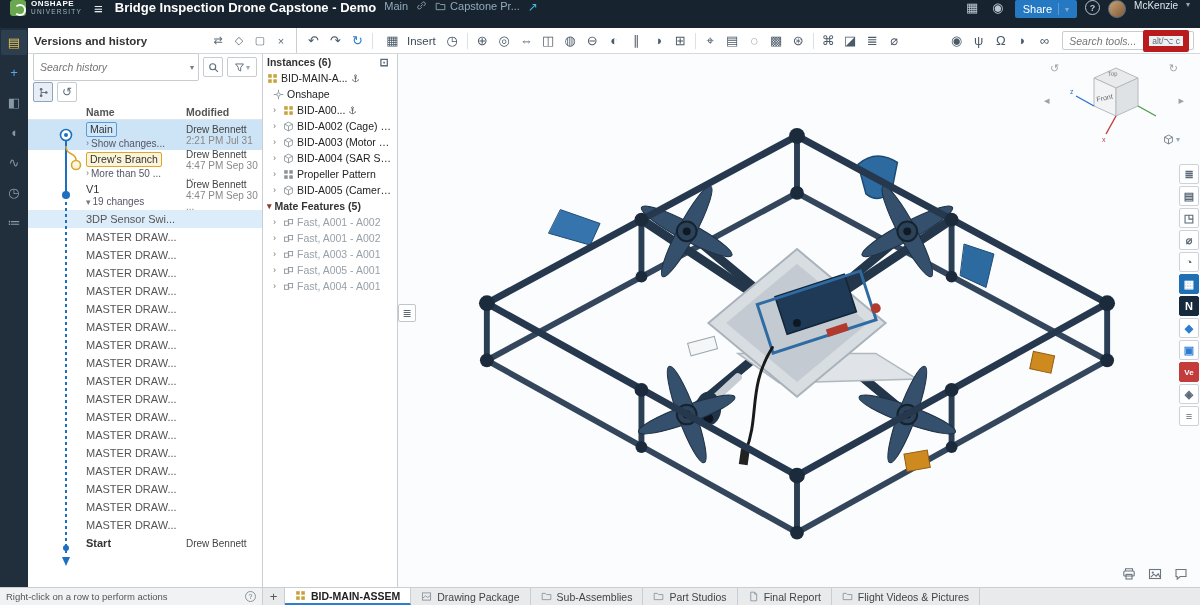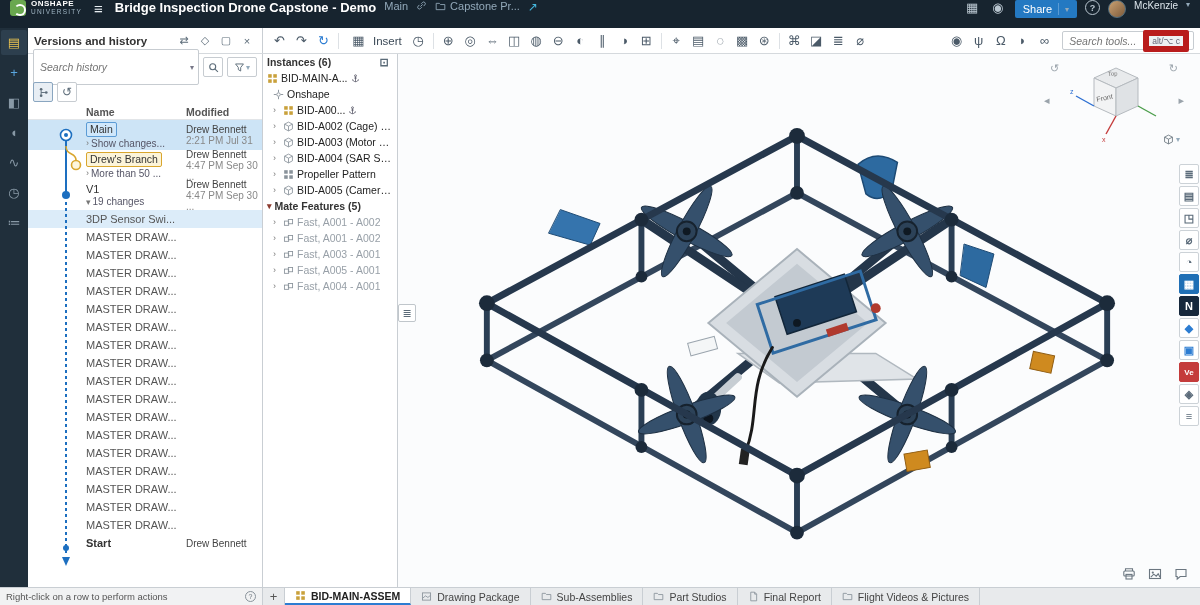--- a/index.html
+++ b/index.html
@@ -32,41 +32,41 @@
   
   .mid{display:flex;height:559px;}
   .lstrip{width:28px;background:#202f3b;display:flex;flex-direction:column;align-items:center;padding-top:2px;}
   .ls-ic{width:26px;height:25px;display:flex;align-items:center;justify-content:center;font-size:13px;color:#8899a6;margin-bottom:5px;cursor:pointer;}
   .ls-ic.active{color:#e9c250;background:#2d3f4e;border-radius:2px;}
   .ls-ic.blue{color:#5aa7e0;}
   .rcol{flex:1;display:flex;flex-direction:column;min-width:0;}
 
   
   .trow{height:26px;display:flex;background:#fff;border-bottom:1px solid #d5d9dd;}
-  .phead{width:235px;border-right:1px solid #c9ced3;display:flex;align-items:center;padding:0 6px;gap:3px;}
+  .phead{width:269px;border-right:1px solid #c9ced3;display:flex;align-items:center;padding:0 6px;gap:3px;}
   .phead .pt{font-weight:bold;font-size:11.5px;color:#333;flex:1;white-space:nowrap;}
   .hic{width:18px;height:18px;display:flex;align-items:center;justify-content:center;font-size:11px;color:#5b6b78;cursor:pointer;}
   .mtools{flex:1;display:flex;align-items:center;padding:0 6px;gap:1px;min-width:0;}
   .tbtn{min-width:21px;height:21px;display:flex;align-items:center;justify-content:center;font-size:13px;color:#4b5a68;border-radius:2px;cursor:pointer;}
   .tbtn.blue{color:#2d7dd2;}
   .tsep{width:1px;height:16px;background:#dde1e5;margin:0 3px;}
   .insertb{display:flex;align-items:center;gap:4px;padding:0 5px;height:21px;color:#3c4a57;cursor:pointer;}
   .insertb .lbl{font-size:11.5px;}
   .mtools .flex{flex:1;}
   .searchtools{display:flex;align-items:center;border:1px solid #c7ccd1;border-radius:2px;height:19px;padding:0 4px;gap:4px;background:#fff;margin-left:6px;}
   .searchtools input{border:0;outline:0;width:72px;font-size:10.5px;font-style:italic;color:#555;font-family:"Liberation Sans",sans-serif;}
   .kbd{font-size:8.5px;background:#eef1f3;border:6px solid #b91c1c;border-radius:2px;padding:0 3px;color:#667;white-space:nowrap;}
 
   
   .work{flex:1;display:flex;min-height:0;}
 
   
   .vpanel{width:235px;border-right:1px solid #c9ced3;display:flex;flex-direction:column;background:#fff;}
   .vsearch{height:26px;display:flex;align-items:center;padding:3px 5px;gap:4px;}
-  .inwrap{flex:1;display:flex;align-items:center;border:1px solid #c7ccd1;border-radius:2px;height:36px;padding:0 4px;background:#fff;}
+  .inwrap{flex:1;display:flex;align-items:center;border:1px solid #c7ccd1;border-radius:2px;height:28px;padding:0 4px;background:#fff;}
   .inwrap input{flex:1;border:0;outline:0;font-size:10.5px;font-style:italic;color:#666;min-width:0;font-family:"Liberation Sans",sans-serif;}
   .sqbtn{width:20px;height:20px;border:1px solid #c7ccd1;border-radius:2px;display:flex;align-items:center;justify-content:center;color:#5b6b78;background:#fff;cursor:pointer;gap:1px;}
   .sqbtn.wide{width:30px;}
   .vbranchrow{height:24px;display:flex;align-items:center;gap:4px;padding:0 5px;}
   .sqbtn.on{background:#e8eef4;border-color:#8aa6c0;}
   .vcols{height:16px;display:flex;align-items:center;border-bottom:1px solid #e2e5e8;font-size:10.5px;color:#555;padding-left:58px;font-weight:bold;}
   .vcols .c1{width:100px;}
   .vlist{flex:1;position:relative;overflow:hidden;}
   .vgraph{position:absolute;left:0;top:0;}
   .vrow{display:flex;align-items:center;padding-left:58px;font-size:11px;color:#555;cursor:pointer;}

